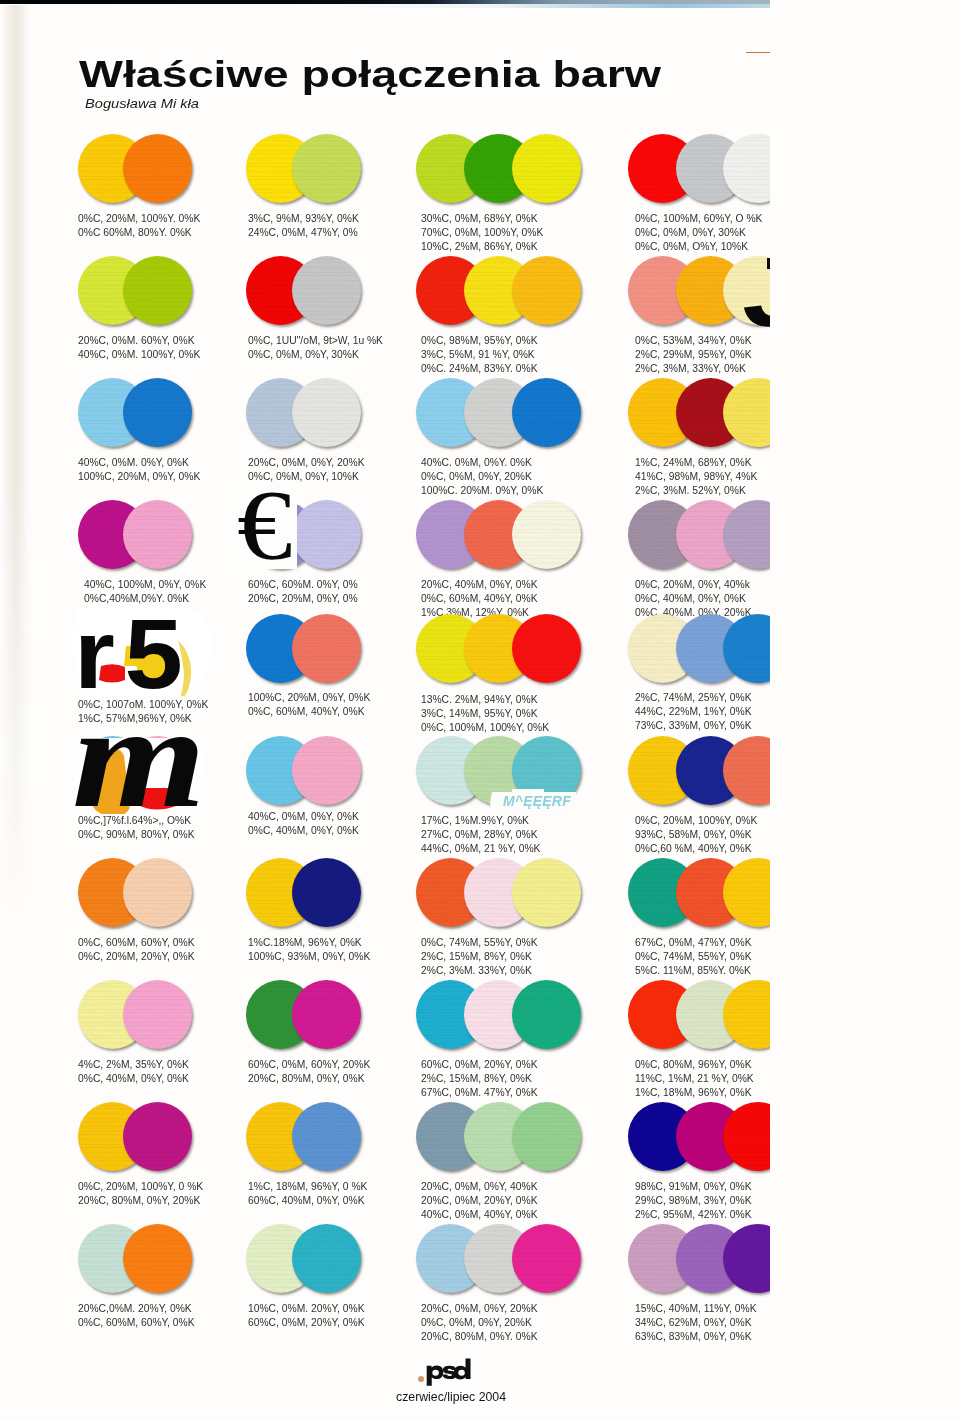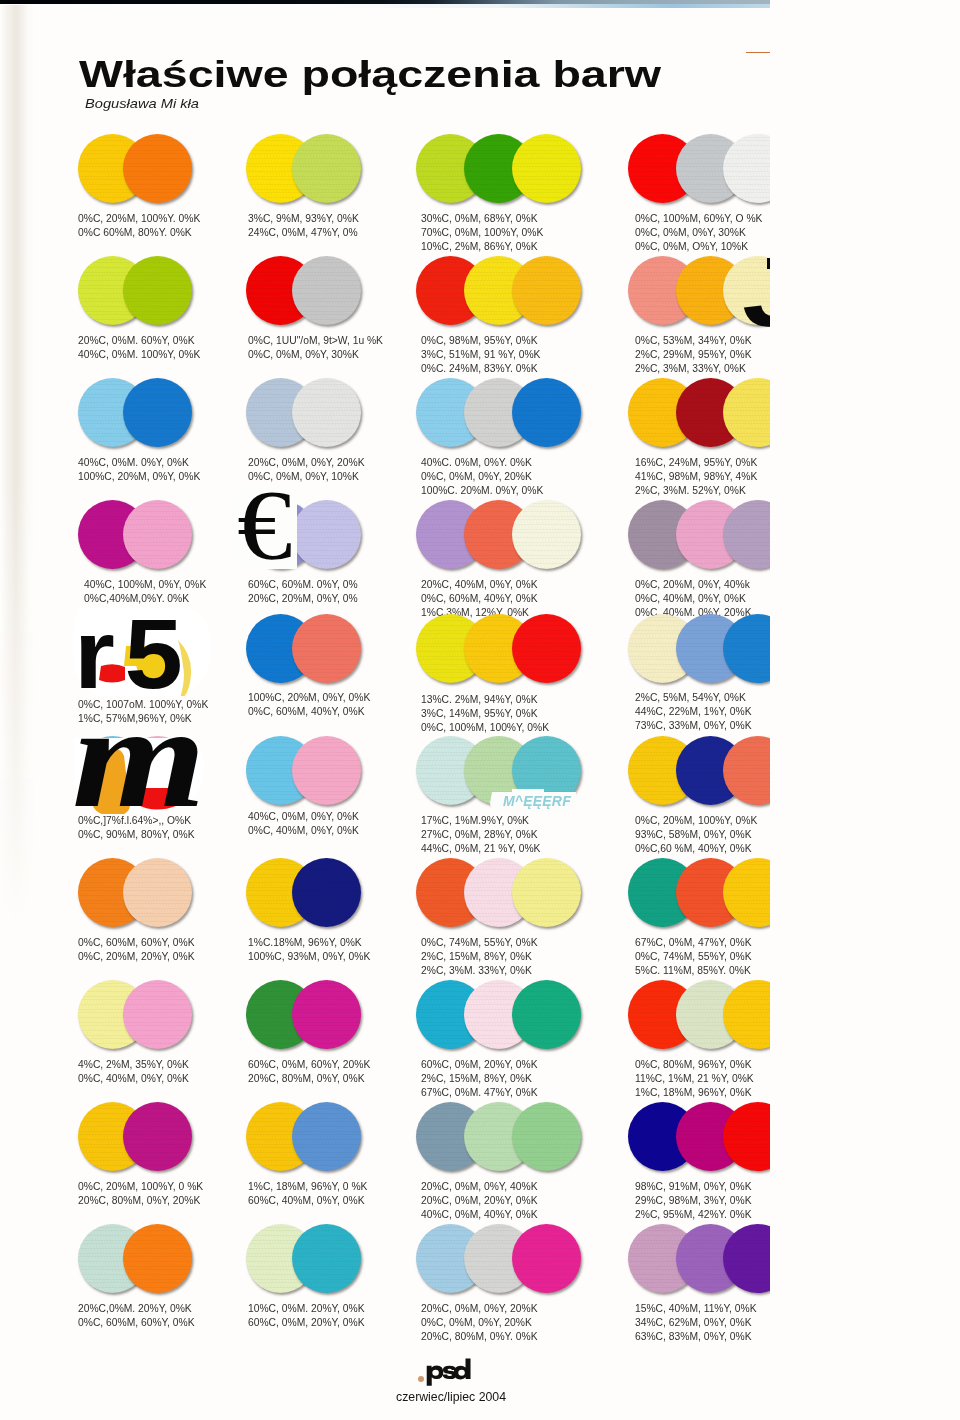--- a/index.html
+++ b/index.html
@@ -157,21 +157,21 @@
   <div class="cline">0%C, 1UU"/oM, 9t&gt;W, 1u %K</div>
   <div class="cline">0%C, 0%M, 0%Y, 30%K</div>
 </div>
 <div class="cell" style="left:416px;top:256px">
   <span class="disc" style="left: 0px; background: rgb(240, 33, 15);"></span>
   <span class="disc" style="left: 48.2px; background: rgb(247, 224, 22);"></span>
   <span class="disc" style="left: 96.4px; background: rgb(248, 188, 19);"></span>
 </div>
 <div class="caption" style="left:421px;top:334px">
   <div class="cline">0%C, 98%M, 95%Y, 0%K</div>
-  <div class="cline">3%C, 51%M, 91 %Y, 0%K</div>
+  <div class="cline">3%C, 5%M, 91 %Y, 0%K</div>
   <div class="cline">0%C. 24%M, 83%Y. 0%K</div>
 </div>
 <div class="cell" style="left:628px;top:256px">
   <span class="disc" style="left: 0px; background: rgb(243, 145, 131);"></span>
   <span class="disc" style="left: 47.5px; background: rgb(249, 176, 17);"></span>
   <span class="disc" style="left: 95px; background: rgb(247, 238, 180);"></span>
 </div>
 <div class="caption" style="left:635px;top:334px">
   <div class="cline">0%C, 53%M, 34%Y, 0%K</div>
   <div class="cline">2%C, 29%M, 95%Y, 0%K</div>
@@ -202,21 +202,21 @@
   <div class="cline">40%C. 0%M, 0%Y. 0%K</div>
   <div class="cline">0%C, 0%M, 0%Y, 20%K</div>
   <div class="cline">100%C. 20%M. 0%Y, 0%K</div>
 </div>
 <div class="cell" style="left:628px;top:378px">
   <span class="disc" style="left: 0px; background: rgb(251, 192, 11);"></span>
   <span class="disc" style="left: 47.5px; background: rgb(168, 15, 24);"></span>
   <span class="disc" style="left: 95px; background: rgb(246, 226, 87);"></span>
 </div>
 <div class="caption" style="left:635px;top:456px">
-  <div class="cline">16%C, 24%M, 95%Y, 0%K</div>
+  <div class="cline">1%C, 24%M, 68%Y, 0%K</div>
   <div class="cline">41%C, 98%M, 98%Y, 4%K</div>
   <div class="cline">2%C, 3%M. 52%Y, 0%K</div>
 </div>
 <div class="cell" style="left:78px;top:500px">
   <span class="disc" style="left: 0px; background: rgb(189, 17, 140);"></span>
   <span class="disc" style="left: 45px; background: rgb(243, 162, 204);"></span>
 </div>
 <div class="caption" style="left:84px;top:578px">
   <div class="cline">40%C, 100%M, 0%Y, 0%K</div>
   <div class="cline">0%C,40%M,0%Y.  0%K</div>
@@ -274,21 +274,21 @@
   <div class="cline">13%C. 2%M, 94%Y, 0%K</div>
   <div class="cline">3%C, 14%M, 95%Y, 0%K</div>
   <div class="cline">0%C, 100%M, 100%Y, 0%K</div>
 </div>
 <div class="cell" style="left:628px;top:614px">
   <span class="disc" style="left: 0px; background: rgb(245, 238, 196);"></span>
   <span class="disc" style="left: 47.5px; background: rgb(123, 162, 216);"></span>
   <span class="disc" style="left: 95px; background: rgb(27, 129, 207);"></span>
 </div>
 <div class="caption" style="left:635px;top:691px">
-  <div class="cline">2%C, 5%M, 54%Y, 0%K</div>
+  <div class="cline">2%C, 74%M, 25%Y, 0%K</div>
   <div class="cline">44%C, 22%M, 1%Y, 0%K</div>
   <div class="cline">73%C, 33%M, 0%Y, 0%K</div>
 </div>
 <div class="cell" style="left:78px;top:736px">
   <span class="disc" style="left: 0px; background: rgb(104, 197, 232);"></span>
   <span class="disc" style="left: 45px; background: rgb(245, 168, 198);"></span>
 </div>
 <div class="caption" style="left:78px;top:814px">
   <div class="cline">0%C,]7%f.l.64%&gt;,, O%K</div>
   <div class="cline">0%C, 90%M, 80%Y, 0%K</div>

